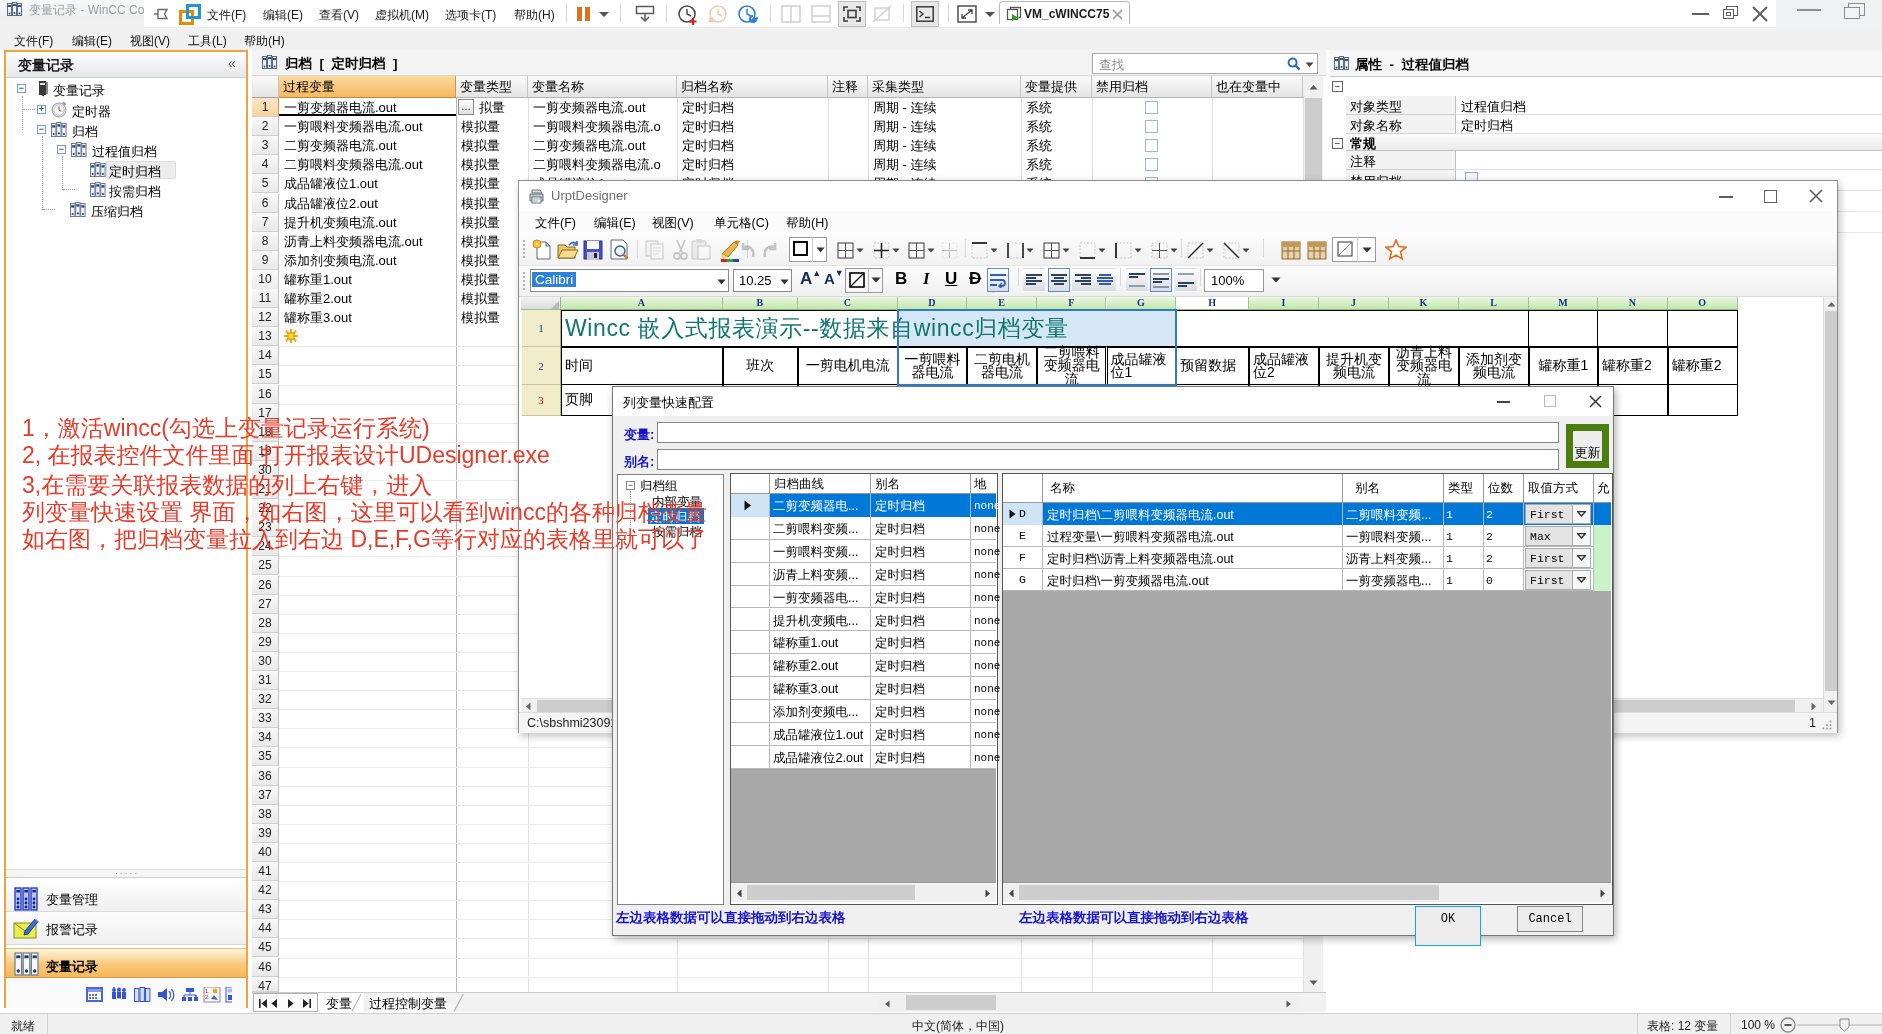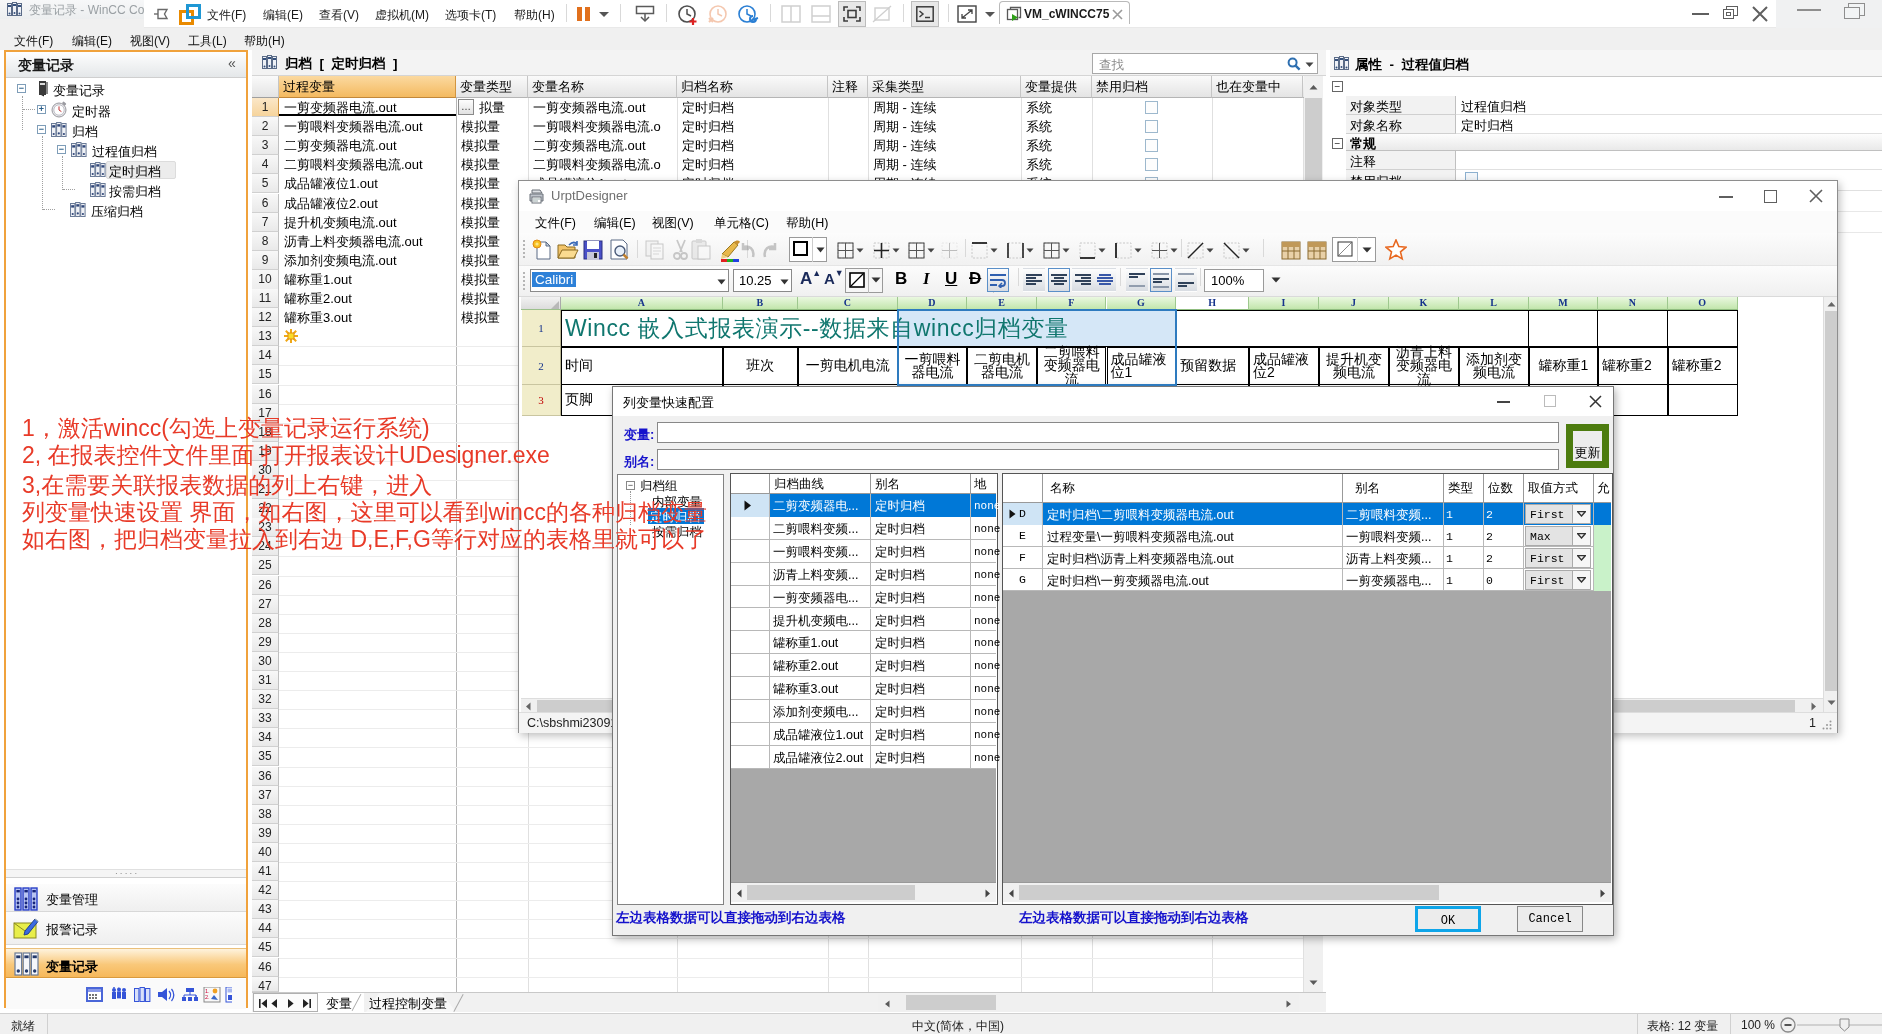--- a/index.html
+++ b/index.html
@@ -1414,20 +1414,20 @@
           <path d="M5.5 0.5L1 4.5l4.5 4z" fill="#444"></path>
         </svg>
 <div class="abs" style="left:16px;top:2px;width:420px;height:15px;background:#cdcdcd"></div>
 <svg class="abs" style="left:597px;top:6px" width="6" height="9" viewBox="0 0 6 9">
           <path d="M0.5 0.5L5 4.5 0.5 8.5z" fill="#444"></path>
         </svg>
 </div>
     </div>
 <span class="abs" style="left:3px;top:522px;color:#1512cc;font-weight:bold;font-size:13.5px">左边表格数据可以直接拖动到右边表格</span>
 <span class="abs" style="left:406px;top:522px;color:#1512cc;font-weight:bold;font-size:13.5px">左边表格数据可以直接拖动到右边表格</span>
-<div class="abs" style="left:802px;top:519px;width:66px;height:26px;background:#ececec;border:3px solid #0ea5e9;text-align:center;font-size:12px;line-height:25px;font-family:'Liberation Mono',monospace">OK</div>
+<div class="abs" style="left:802px;top:519px;width:66px;height:40px;background:#ececec;border:1px solid #0ea5e9;text-align:center;font-size:12px;line-height:25px;font-family:'Liberation Mono',monospace">OK</div>
 <div class="abs" style="left:904px;top:519px;width:66px;height:26px;background:#ececec;border:1px solid #888;text-align:center;font-size:12px;line-height:25px;font-family:'Liberation Mono',monospace">Cancel</div>
 </div>
 <div class="red" style="left:22px;top:413px">1，激活wincc(勾选上变量记录运行系统)</div>
 <div class="red" style="left:22px;top:440px">2, 在报表控件文件里面 打开报表设计UDesigner.exe</div>
 <div class="red" style="left:22px;top:470px">3,在需要关联报表数据的列上右键，进入</div>
 <div class="red" style="left:22px;top:497px">列变量快速设置 界面，如右图，这里可以看到wincc的各种归档变量</div>
 <div class="red" style="left:22px;top:524px">如右图，把归档变量拉入到右边 D,E,F,G等行对应的表格里就可以了</div>
 
 </body></html>

